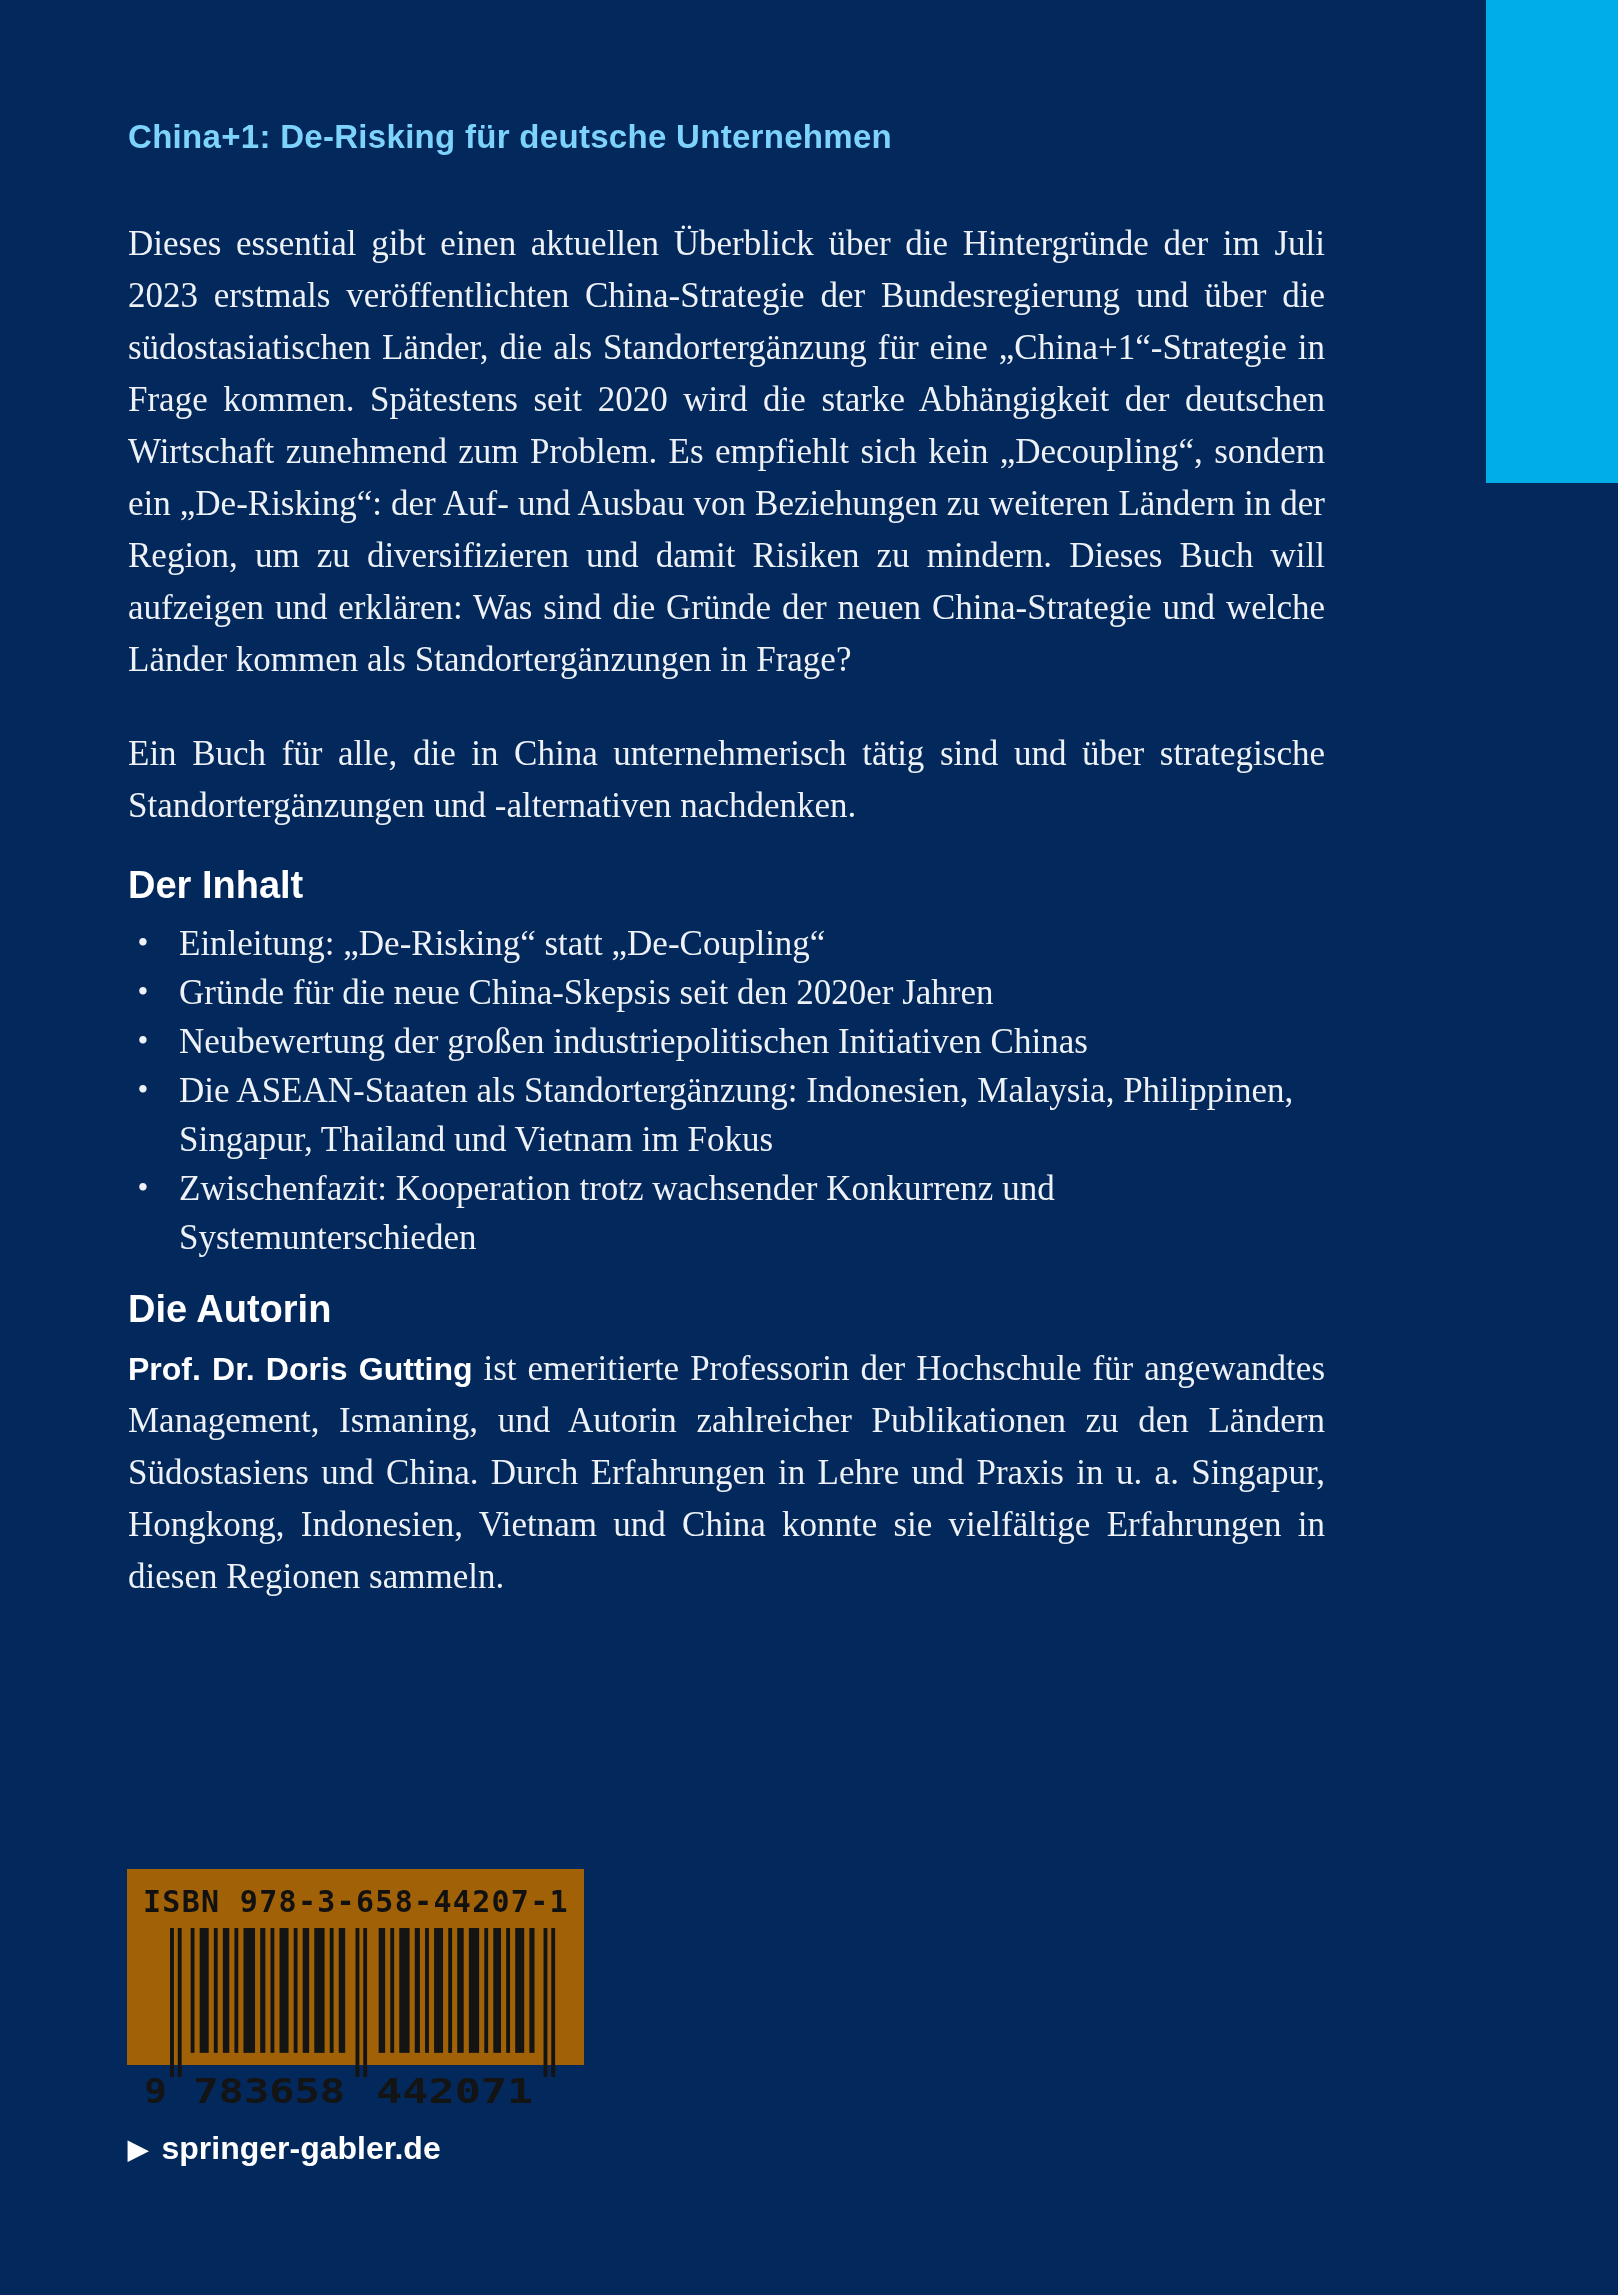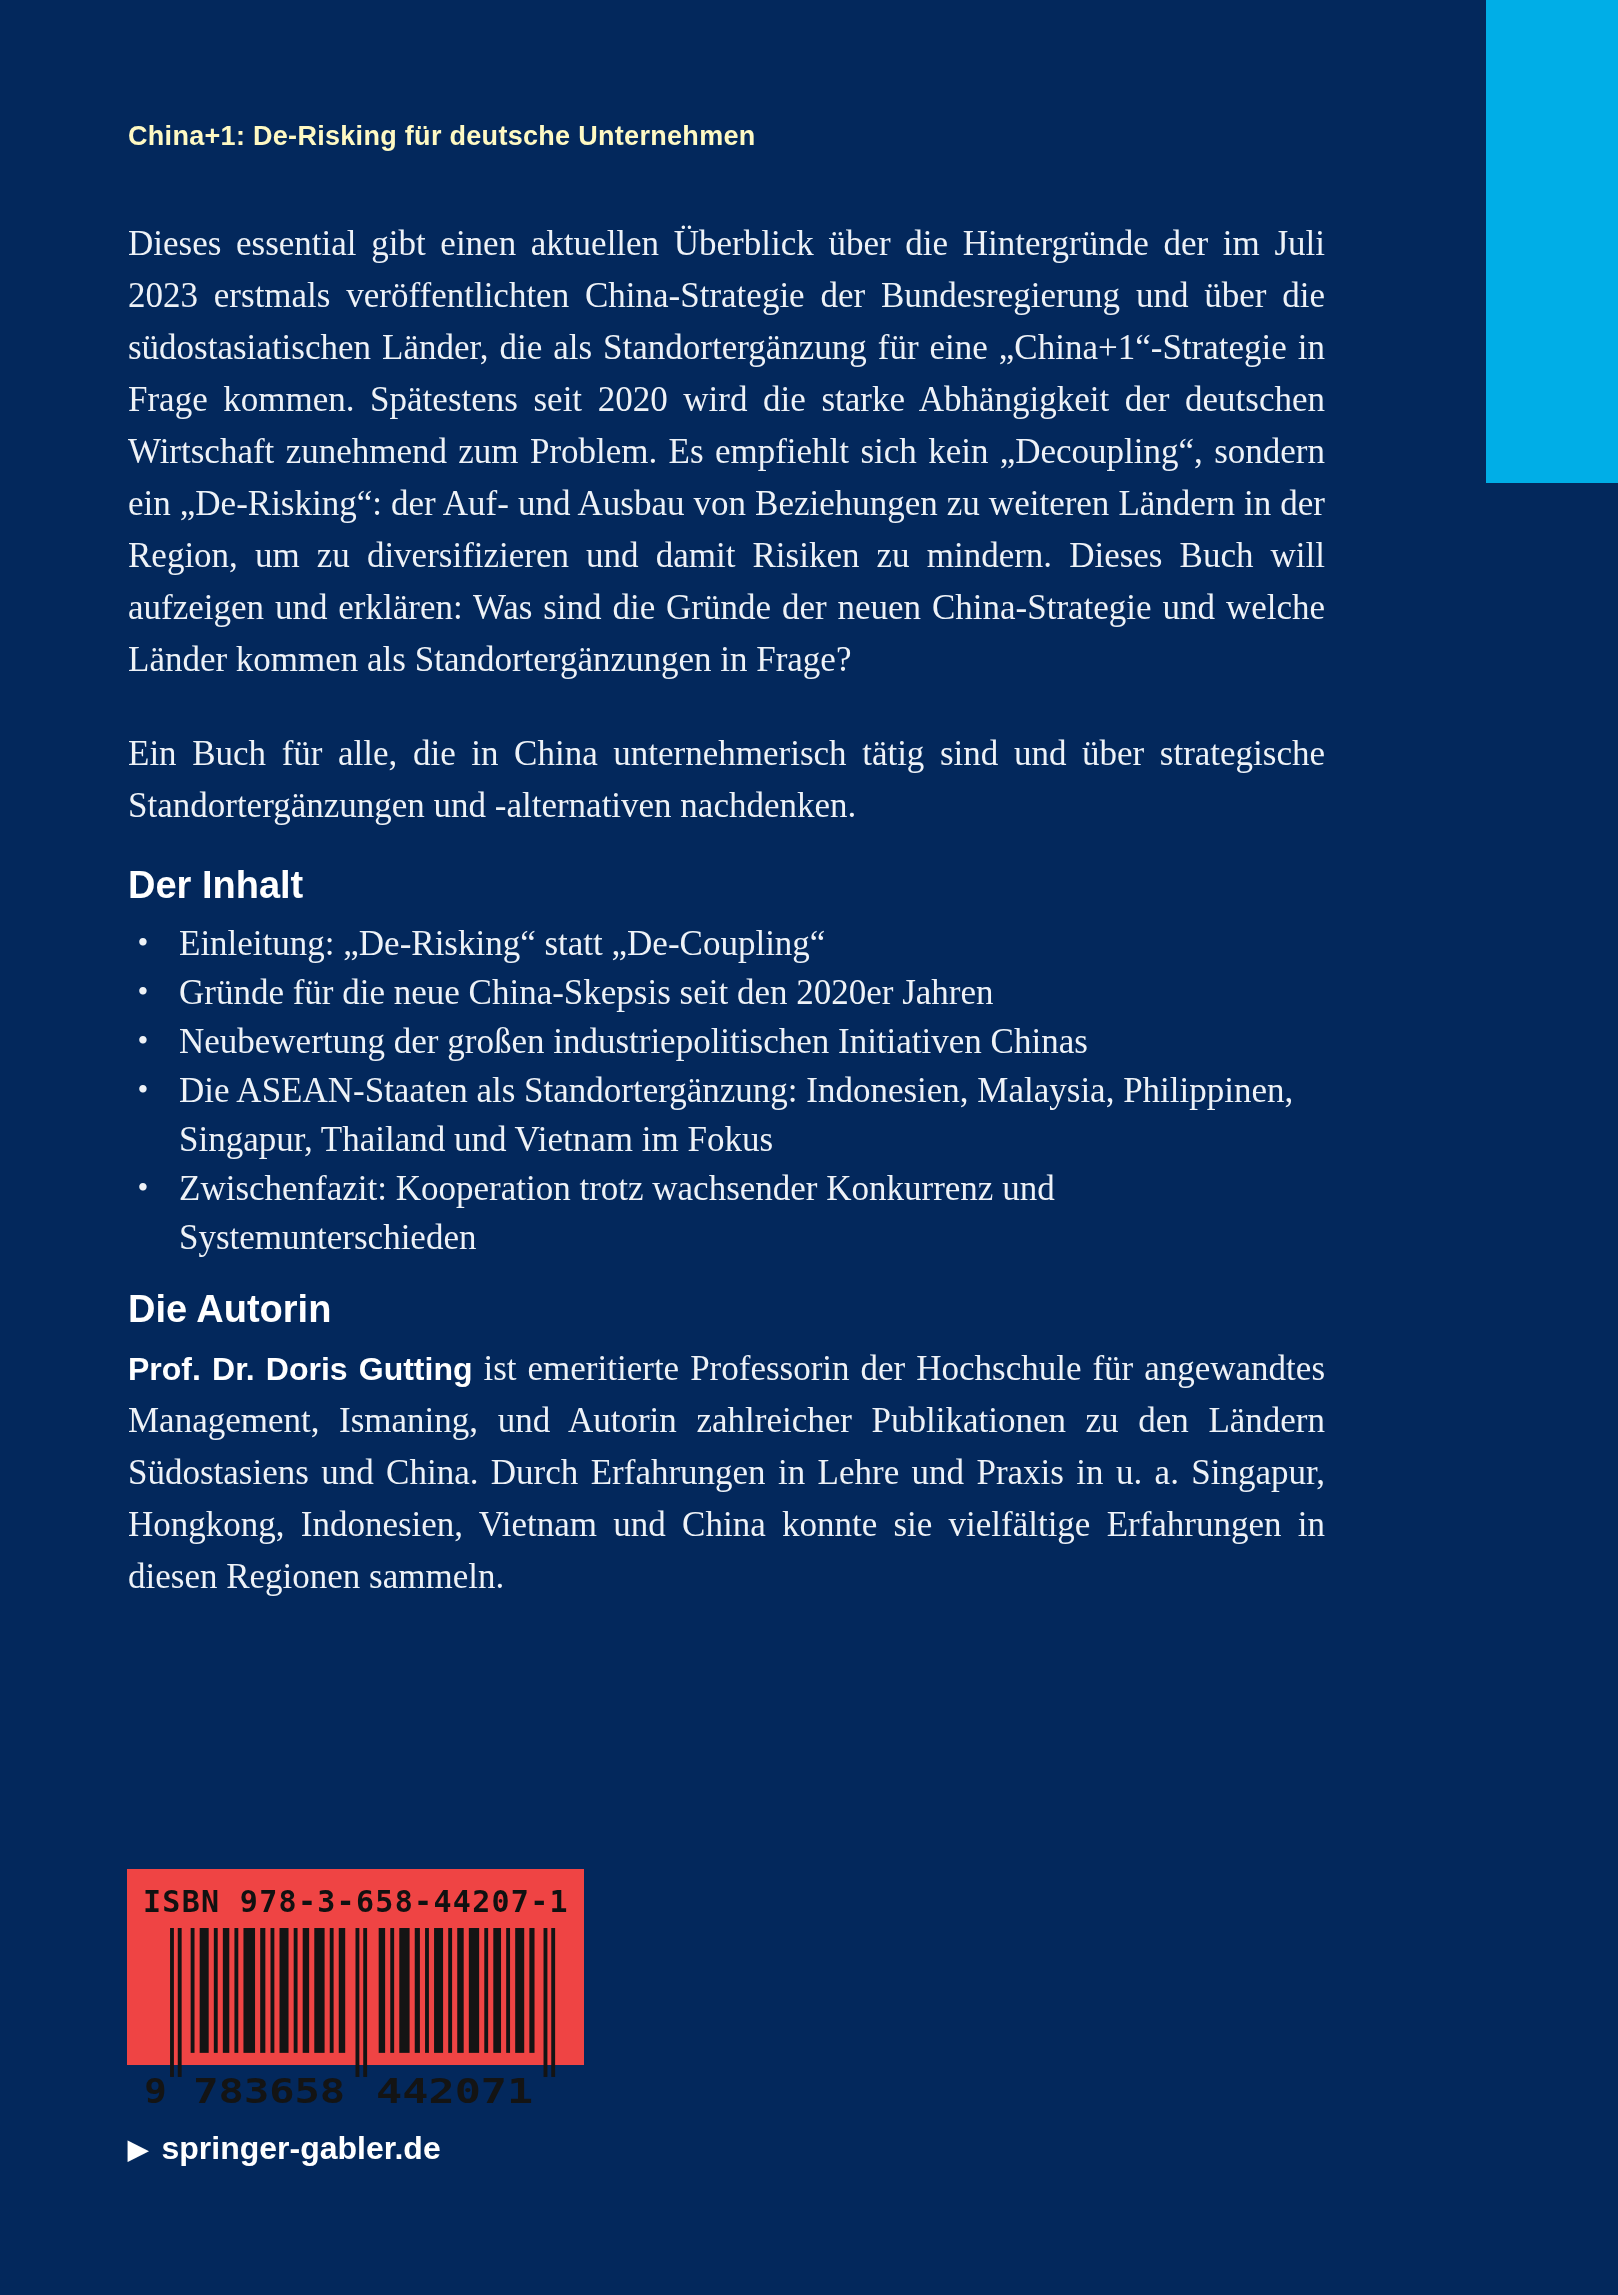--- a/index.html
+++ b/index.html
@@ -11,21 +11,21 @@
   }
   .accent-block{
     position:absolute;right:0;top:0;width:132px;height:483px;
     background:#00aeE7;
   }
   .content{
     position:absolute;left:128px;top:113px;width:1197px;
   }
   .page-title{
     font-family:"Liberation Sans", sans-serif;
-    font-weight:bold;font-size:27px;line-height:47px;color:#fef9c3;
+    font-weight:bold;font-size:33px;line-height:47px;color:#7dd3fc;
     margin:0 0 58px 0;letter-spacing:0.3px;
   }
   .para{
     font-size:35px;line-height:52px;text-align:justify;margin:0 0 30px 0;
   }
   .para .italic{}
   .audience{margin-bottom:34px;margin-top:42px;}
   .section-heading{
     font-family:"Liberation Sans", sans-serif;
     font-weight:bold;font-size:38px;line-height:38px;color:#ffffff;
@@ -42,21 +42,21 @@
     content:"\2022";position:absolute;left:9.4px;top:-1.3px;
     font-size:31px;color:#eef2f7;
   }
   .author-para{margin-bottom:0;}
   .author-name{
     font-family:"Liberation Sans", sans-serif;
     font-weight:bold;font-size:32px;color:#ffffff;
   }
   .barcode-box{
     position:absolute;left:127px;top:1869px;width:457px;height:196px;
-    background:#ef4444;box-sizing:border-box;padding:15px 16px 0 16px;
+    background:#a16207;box-sizing:border-box;padding:15px 16px 0 16px;
   }
   .isbn-label{
     font-family:"DejaVu Sans Mono", monospace;
     font-weight:bold;font-size:30px;color:#111;
     text-align:center;letter-spacing:1.3px;white-space:nowrap;
   }
   .barcode-svg{display:block;margin:9.4px auto 0 auto;}
   .barcode-digits{
     font-family:"DejaVu Sans Mono", monospace;font-weight:bold;
   }

